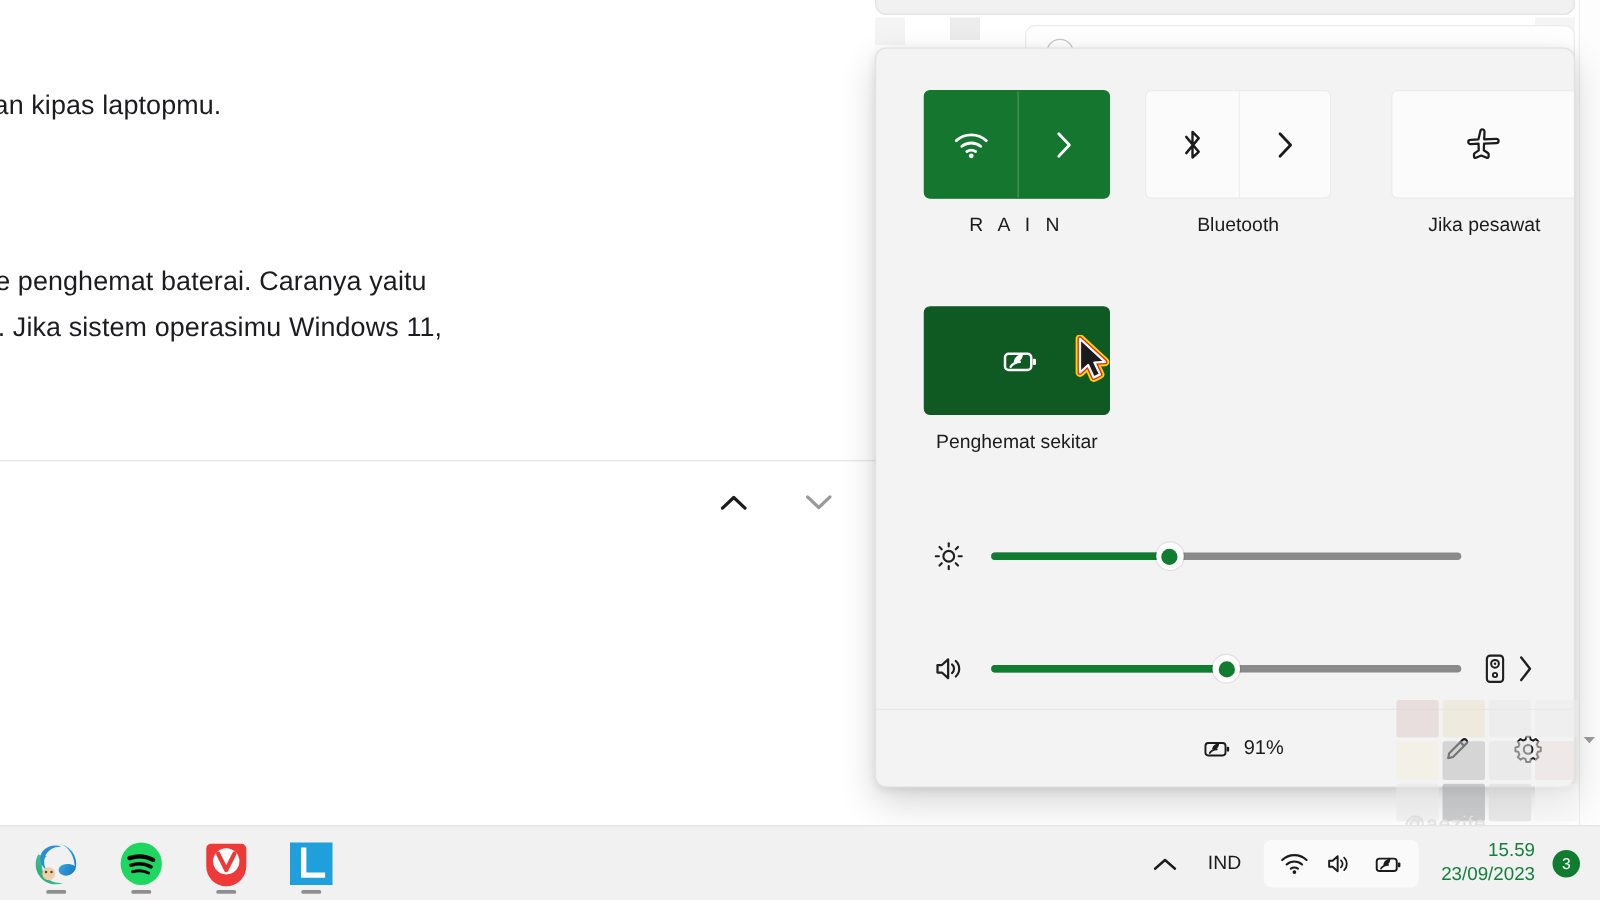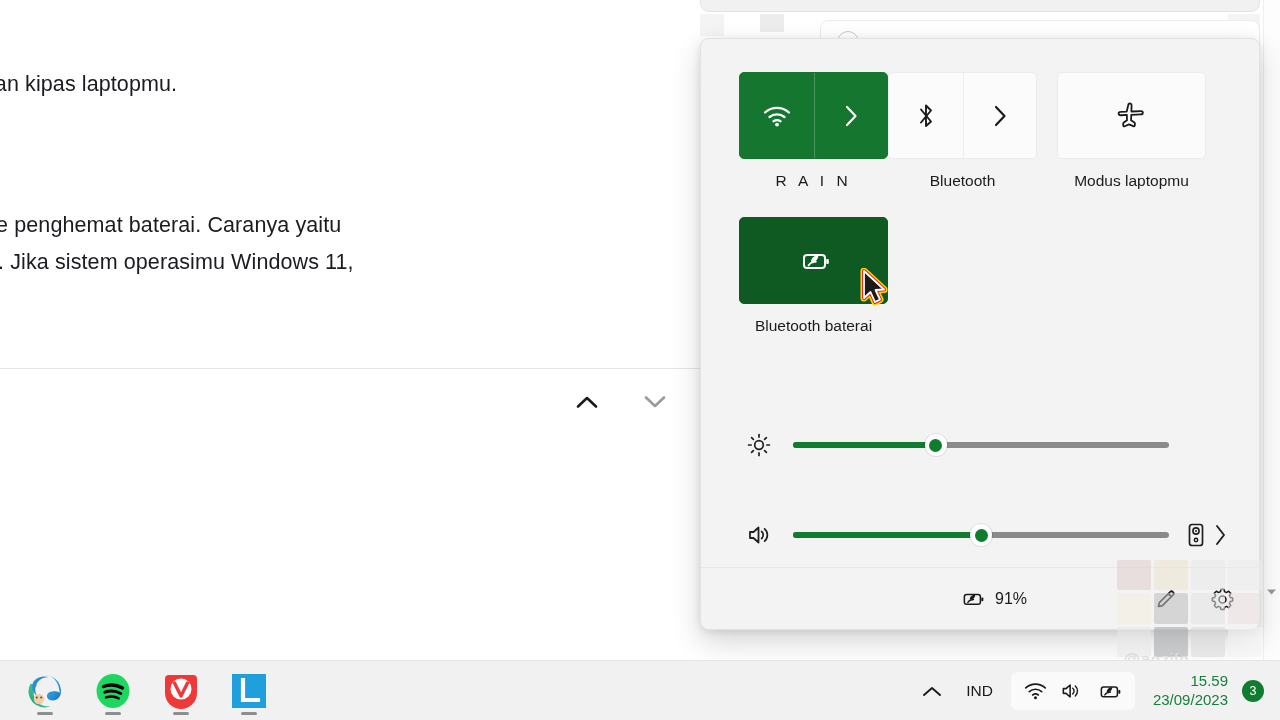--- a/index.html
+++ b/index.html
@@ -95,20 +95,21 @@
     box-shadow: 0 12px 30px rgba(0,0,0,.16), 0 2px 8px rgba(0,0,0,.10);
     overflow: hidden;
   }
   .tile-grid {
     position: absolute; left: 38px; top: 33px;
     width: 488px;
     display: grid;
     grid-template-columns: 149px 169px 169px;
     column-gap: 0px;
     row-gap: 0px;
+    gap: 28px;
   }
   .tile-cell { width: 169px; }
   .tile-cell.first { width: 149px; }
 
   .tile {
     position: relative;
     width: 149px; height: 87px;
     border-radius: 5px;
     background: #fbfbfb;
     border: 1px solid #ececec;
@@ -385,35 +386,35 @@
       </div>
 
       <div class="tile-cell">
         <div class="tile">
           <span>
             <svg width="34" height="30" viewBox="0 0 34 30">
               <path d="M13.5 3.2 c1.2 -1.3 3.2 -0.6 3.1 1.2 l-0.25 6.1 l9.6 -0.4 c1.1 -0.05 1.9 0.65 1.9 1.6 c0 0.95 -0.8 1.7 -1.9 1.75 l-9.7 0.45 l-0.2 5.3 l3.3 2.2 c0.5 0.35 0.65 0.8 0.6 1.3 l-0.12 1.6 c-0.06 0.8 -0.8 1.2 -1.5 0.9 l-4.3 -1.75 l-4.3 1.8 c-0.72 0.3 -1.5 -0.12 -1.5 -0.92 l-0.05 -1.6 c-0.02 -0.5 0.15 -0.95 0.62 -1.28 l3.2 -2.2 l-0.15 -5.3 l-6.3 0.3 c-1.1 0.05 -1.95 -0.7 -1.95 -1.7 c0 -1 0.8 -1.72 1.9 -1.72 l6.2 -0.3 Z" fill="none" stroke="#1b1b1b" stroke-width="1.8" stroke-linejoin="round"></path>
             </svg>
           </span>
         </div>
-        <div class="tile-label">Modus laptopmu</div>
+        <div class="tile-label">Jika pesawat</div>
       </div>
 
       <div class="tile-cell first row2">
         <div class="tile on-dark">
           <span>
             <svg width="34" height="24" viewBox="0 0 34 24">
               <rect x="7" y="6" width="21" height="13" rx="3" fill="none" stroke="#ffffff" stroke-width="2"></rect>
               <rect x="29.2" y="10" width="2.6" height="5" rx="1" fill="#ffffff"></rect>
               <path d="M14 12.8 c0 -3.6 3.2 -6.4 7.4 -6.6 c-0.3 4.4 -2.8 7.2 -7.4 6.6 Z" fill="#ffffff"></path>
               <path d="M11.5 16.5 c1.4 -2.4 4 -3.6 7.4 -3.9" fill="none" stroke="#ffffff" stroke-width="1.8" stroke-linecap="round"></path>
             </svg>
           </span>
         </div>
-        <div class="tile-label wide">Bluetooth baterai</div>
+        <div class="tile-label wide">Penghemat sekitar</div>
       </div>
 
 
 
     </div>
 
     <div class="slider-row brightness">
       <div class="slider-icon">
         <svg width="26" height="26" viewBox="0 0 26 26">
           <circle cx="13" cy="13" r="4.3" fill="none" stroke="#1f1f1f" stroke-width="1.7"></circle>

